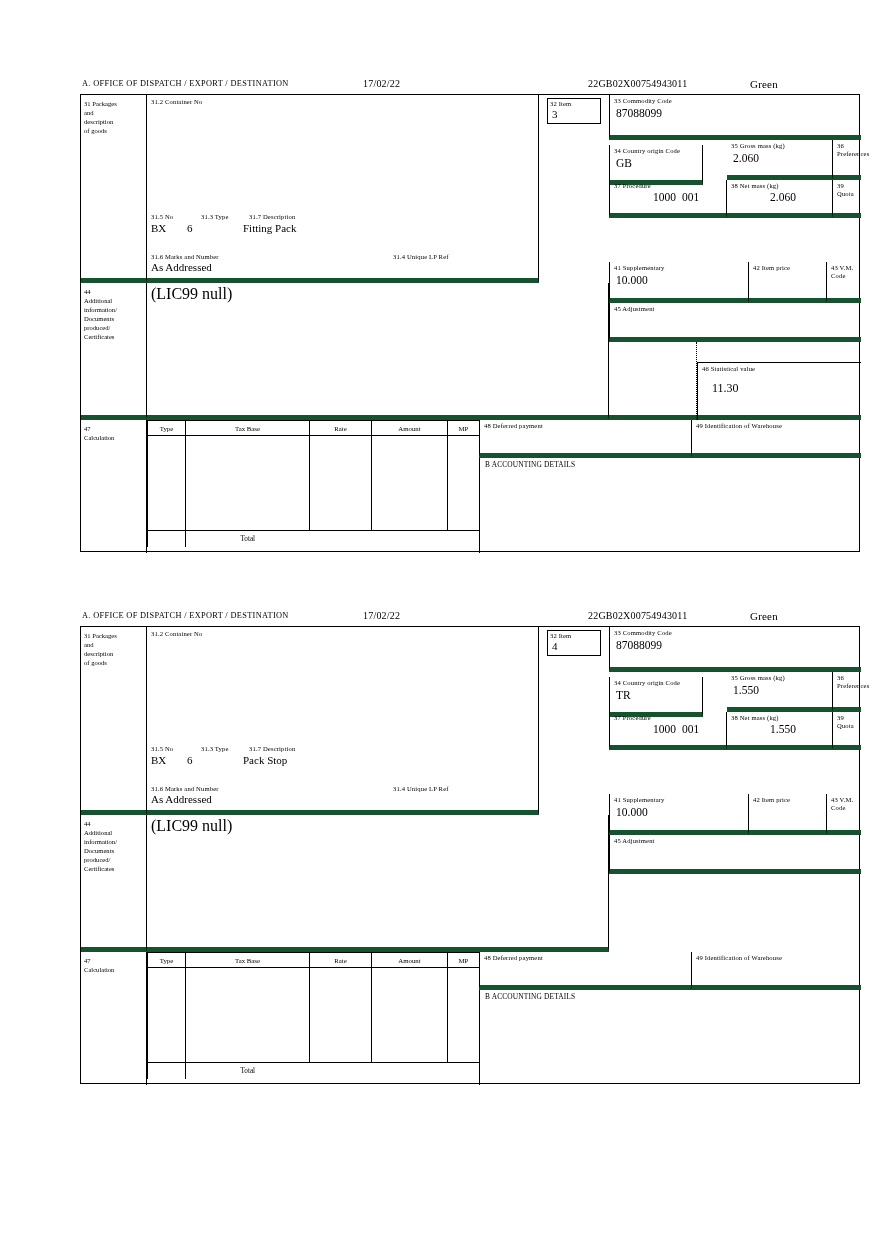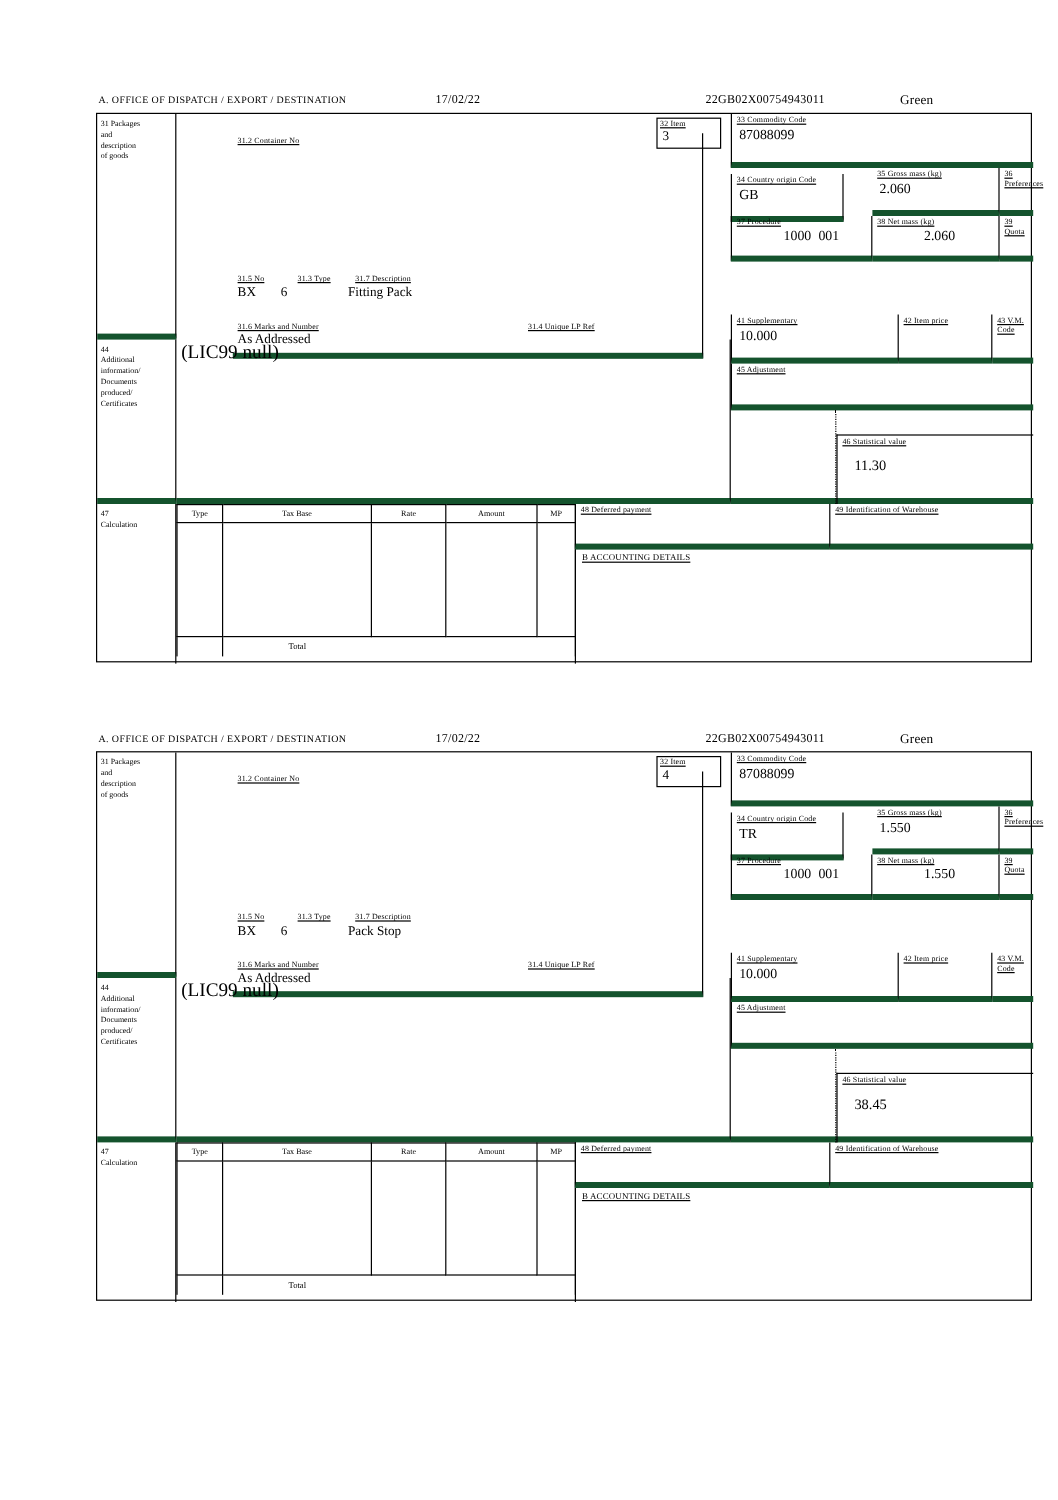--- a/index.html
+++ b/index.html
@@ -72,35 +72,34 @@
     box-sizing: border-box;
   }
   .cell {
     position: absolute;
     box-sizing: border-box;
   }
   .lbl {
     font-size: 6.6px;
     line-height: 8.4px;
     letter-spacing: 0.15px;
-    text-decoration: underline;
   }
   .val {
     font-size: 11px;
     line-height: 13px;
   }
   .bb { border-bottom: 5px solid #14532d; }
   .bl { border-left: 1px solid #000; }
   .br { border-right: 1px solid #000; }
 
   
   .c31lbl { left: 0; top: 0; width: 66px; height: 188px; padding: 4px 3px; }
   .c31lbl div { font-size: 6.6px; line-height: 9px; }
 
-  .c31main { left: 66px; top: 16px; width: 392px; height: 188px; margin-left: 47px; }
+  .c31main { left: 66px; top: 0; width: 392px; height: 188px; }
   .c32 { left: 458px; top: 0; width: 70px; height: 30px; }
 
   .label-31-2 { position: absolute; left: 4px; top: 3px; }
   .lp-31-5 { position: absolute; left: 4px; top: 118px; }
   .lp-31-3 { position: absolute; left: 54px; top: 118px; }
   .lp-31-7 { position: absolute; left: 102px; top: 118px; }
   .v-31-5 { position: absolute; left: 4px; top: 127px; }
   .v-31-3 { position: absolute; left: 40px; top: 127px; }
   .v-31-7 { position: absolute; left: 96px; top: 127px; }
   .lp-31-6 { position: absolute; left: 4px; top: 158px; }
@@ -440,27 +439,20 @@
         <span class="rc-val"></span>
       </div>
       <div class="cell c43 bb">
         <span class="lbl rc-lbl">43 V.M. Code</span>
         <span class="rc-val"></span>
       </div>
       <div class="cell c45 bl bb">
         <span class="lbl rc-lbl">45 Adjustment</span>
         <span class="rc-val"></span>
       </div>
-      <div class="cell c46wrap bb">
-        <div class="c46dot"></div>
-        <div class="c46">
-          <span class="lbl rc-lbl">46 Statistical value</span>
-          <span class="rc-val" style="top:18px;left:14px;font-size:12px;">38.45</span>
-        </div>
-      </div>
 
       <div class="cell c44lbl br bb">
         <div>44</div>
         <div>Additional</div>
         <div>information/</div>
         <div>Documents</div>
         <div>produced/</div>
         <div>Certificates</div>
       </div>
       <div class="cell c44main bb br">

